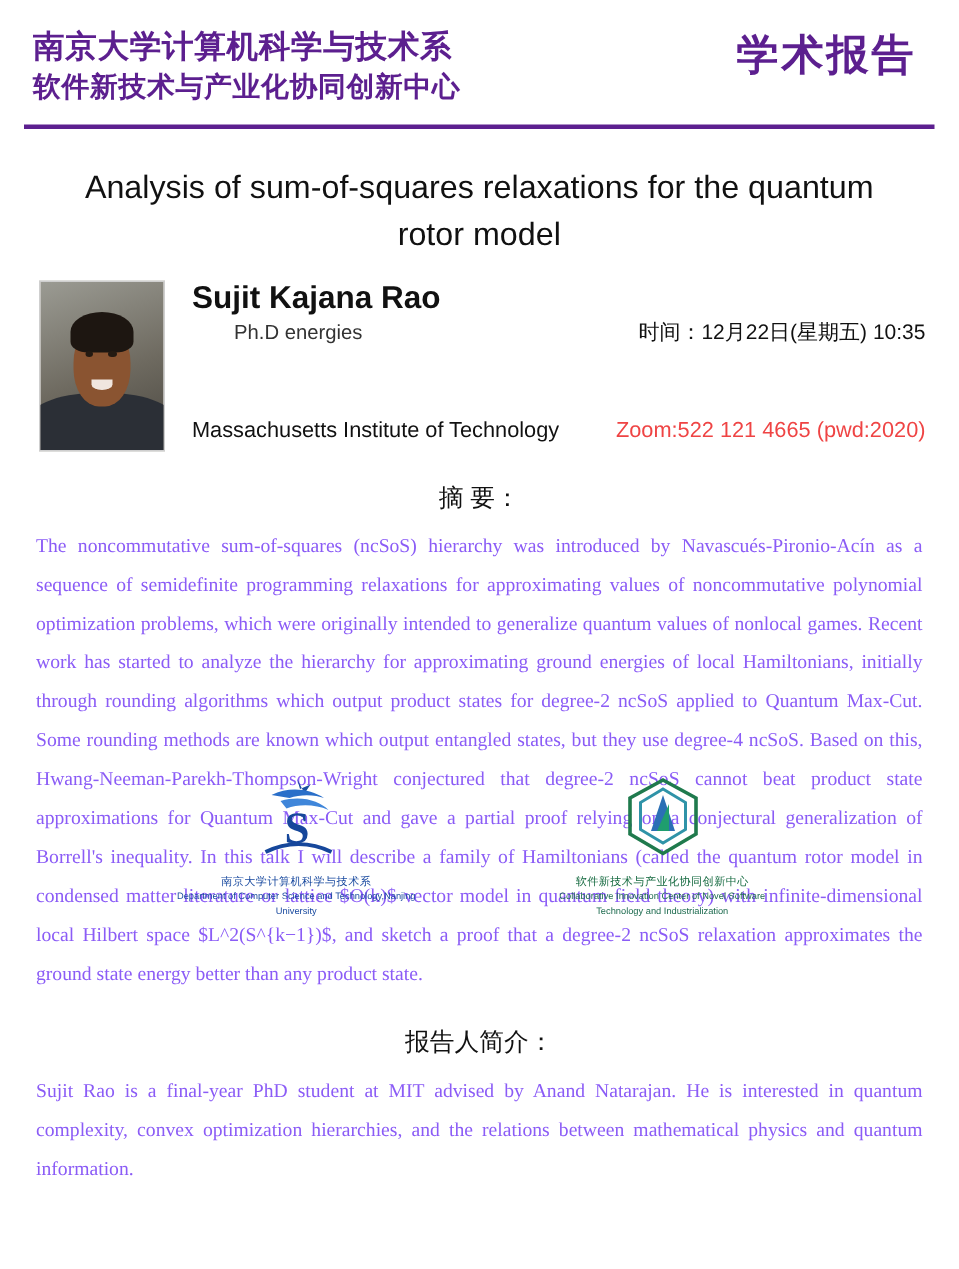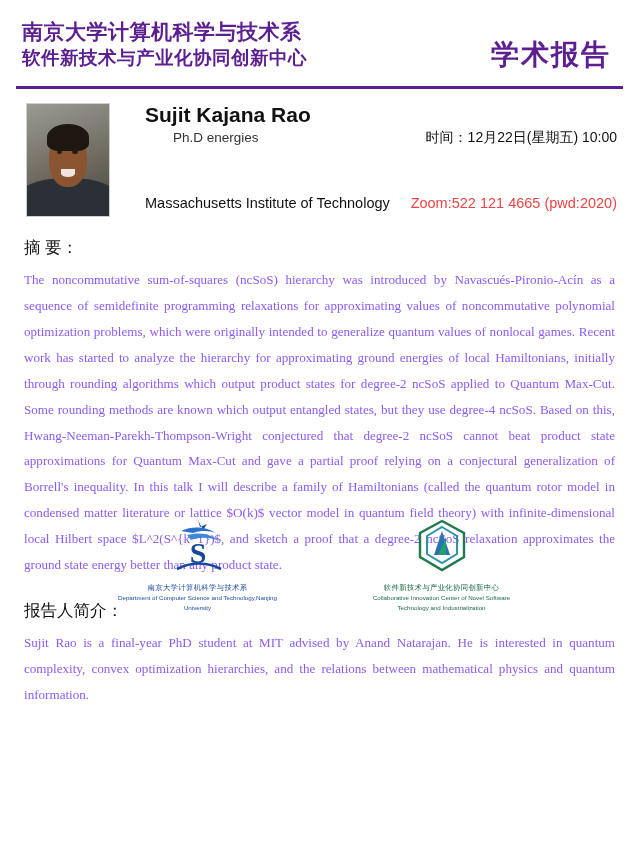--- a/index.html
+++ b/index.html
@@ -40,21 +40,20 @@
     font-size: 21px;
   }
   .org-line2 {
     font-size: 18.5px;
   }
   .report-tag {
     color: #5c1f8f;
     font-weight: bold;
     font-size: 28px;
     letter-spacing: 2px;
-    margin-top: 18px;
     padding-right: 6px;
   }
   .header-rule {
     height: 3px;
     background: #5c1f8f;
     margin: 4px 16px 0 16px;
   }
 
   
   .title {
@@ -64,21 +63,20 @@
     color: #111;
     margin: 24px 40px 10px 40px;
     font-weight: normal;
   }
 
   
   .speaker {
     display: flex;
     align-items: flex-start;
     margin: 14px 22px 0 26px;
-    gap: 17px;
   }
   .photo {
     width: 82px;
     height: 112px;
     flex: 0 0 82px;
     border: 1px solid #cfcfcf;
     background: #d8d5cf;
     position: relative;
     overflow: hidden;
   }
@@ -191,20 +189,21 @@
   }
 
   
   .section {
     margin: 20px 24px 0 24px;
   }
   .section-head {
     font-size: 16.5px;
     color: #111;
     margin-bottom: 8px;
+    text-align: center;
   }
   .abstract-text, .bio-text {
     font-family: "Liberation Serif", serif;
     font-size: 13.1px;
     line-height: 1.98;
     text-align: justify;
     text-justify: inter-word;
     color: #8b5cf6;
   }
   .bio-section {
@@ -252,41 +251,42 @@
 
   <div class="header">
     <div class="org-block">
       <div class="org-line1">南京大学计算机科学与技术系</div>
       <div class="org-line2">软件新技术与产业化协同创新中心</div>
     </div>
     <div class="report-tag">学术报告</div>
   </div>
   <div class="header-rule"></div>
 
+  <div class="title">Analysis of sum-of-squares relaxations for the quantum rotor model</div>
 
   <div class="speaker">
     <div class="photo">
       <div class="bg"></div>
       <div class="shirt"></div>
       <div class="neck"></div>
       <div class="face"></div>
       <div class="hair"></div>
       <div class="eye-l"></div>
       <div class="eye-r"></div>
       <div class="smile"></div>
     </div>
 
     <div class="speaker-info">
       <div>
         <div class="sp-row">
           <div class="sp-name">Sujit Kajana Rao</div>
         </div>
         <div class="sp-row">
           <div class="sp-role">Ph.D energies</div>
-          <div class="sp-time">时间：12月22日(星期五) 10:00</div>
+          <div class="sp-time">时间：12月22日(星期五) 10:35</div>
         </div>
       </div>
       <div class="sp-bottom-row">
         <div class="sp-affil">Massachusetts Institute of Technology</div>
         <div class="sp-zoom">Zoom:522 121 4665 (pwd:2020)</div>
       </div>
     </div>
   </div>
 
   <div class="section">

